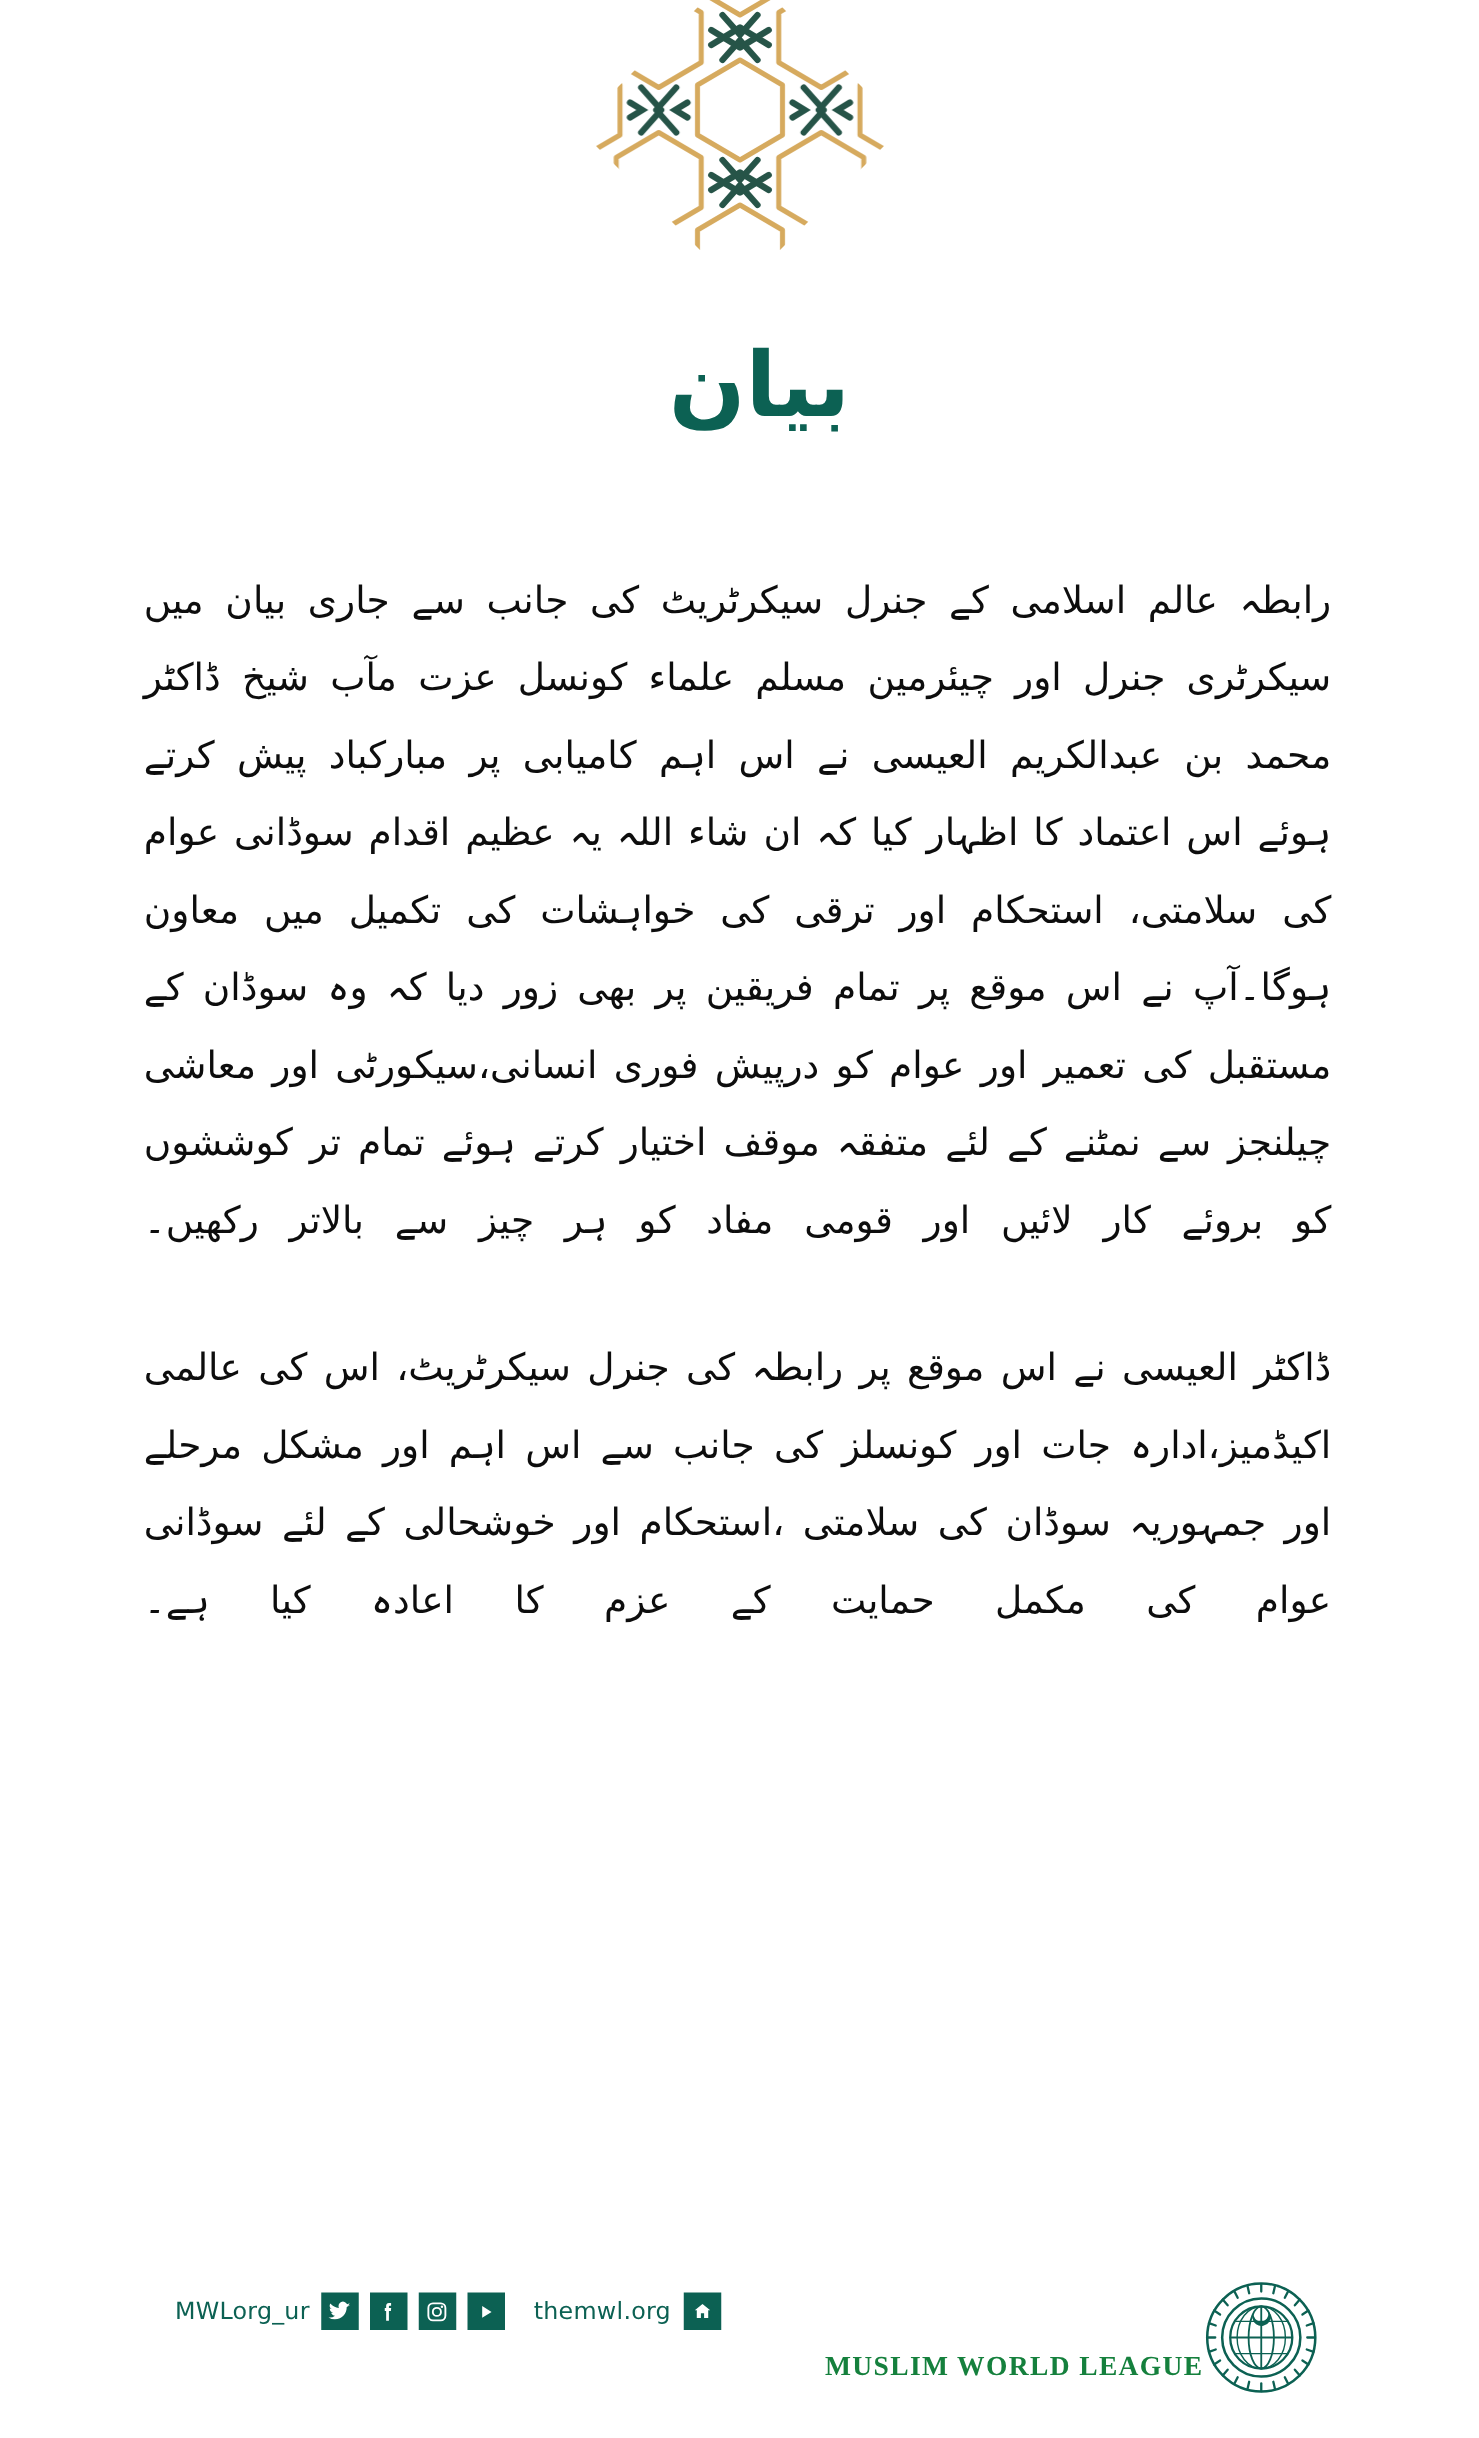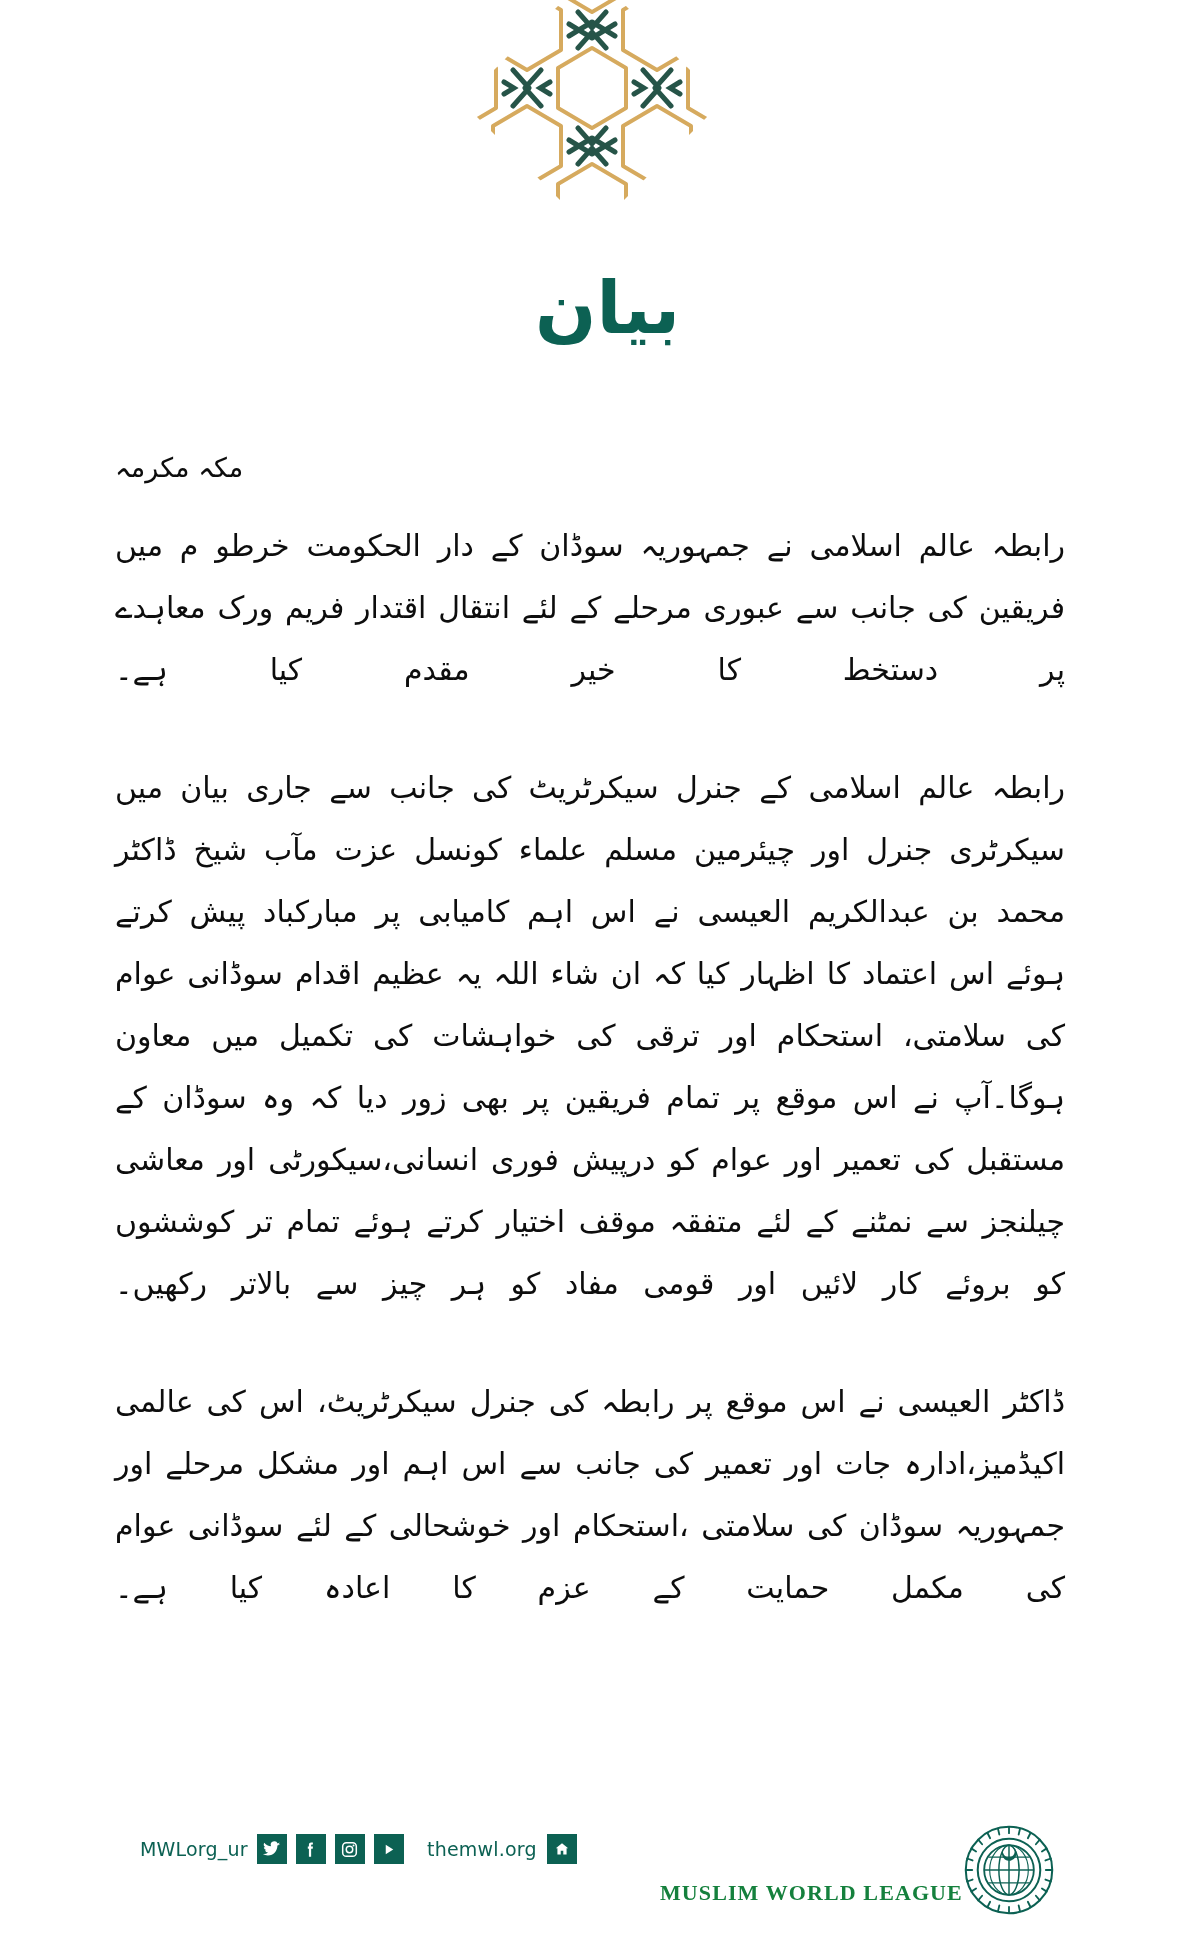--- a/index.html
+++ b/index.html
@@ -206,24 +206,22 @@
       <rect x="0" y="0" width="260" height="260" fill="url(#tile)"></rect>
     </g>
   </svg>
 </div>
 
 <div class="title-wrap">
   <div class="doc-title">بيان</div>
 </div>
 
 <div class="content">
-  <p class="dateline">مکہ مکرمہ</p>
-  <p class="para">رابطہ عالم اسلامی نے جمہوریہ سوڈان کے دار الحکومت خرطو م میں فریقین کی جانب سے عبوری مرحلے کے لئے انتقال اقتدار فریم ورک معاہدے پر دستخط کا خیر مقدم کیا ہے۔</p>
   <p class="para">رابطہ عالم اسلامی کے جنرل سیکرٹریٹ کی جانب سے جاری بیان میں سیکرٹری جنرل اور چیئرمین مسلم علماء کونسل عزت مآب شیخ ڈاکٹر محمد بن عبدالکریم العیسی نے اس اہم کامیابی پر مبارکباد پیش کرتے ہوئے اس اعتماد کا اظہار کیا کہ ان شاء اللہ یہ عظیم اقدام سوڈانی عوام کی سلامتی، استحکام اور ترقی کی خواہشات کی تکمیل میں معاون ہوگا۔آپ نے اس موقع پر تمام فریقین پر بھی زور دیا کہ وہ سوڈان کے مستقبل کی تعمیر اور عوام کو درپیش فوری انسانی،سیکورٹی اور معاشی چیلنجز سے نمٹنے کے لئے متفقہ موقف اختیار کرتے ہوئے تمام تر کوششوں کو بروئے کار لائیں اور قومی مفاد کو ہر چیز سے بالاتر رکھیں۔</p>
-  <p class="para last">ڈاکٹر العیسی   نے اس موقع پر رابطہ کی جنرل سیکرٹریٹ، اس کی عالمی اکیڈمیز،ادارہ جات اور تعمیر کی جانب سے اس اہم اور مشکل مرحلے اور جمہوریہ سوڈان کی سلامتی ،استحکام اور خوشحالی کے لئے سوڈانی عوام کی مکمل حمایت کے عزم کا اعادہ کیا ہے۔</p>
+  <p class="para last">ڈاکٹر العیسی   نے اس موقع پر رابطہ کی جنرل سیکرٹریٹ، اس کی عالمی اکیڈمیز،ادارہ جات اور کونسلز کی جانب سے اس اہم اور مشکل مرحلے اور جمہوریہ سوڈان کی سلامتی ،استحکام اور خوشحالی کے لئے سوڈانی عوام کی مکمل حمایت کے عزم کا اعادہ کیا ہے۔</p>
 </div>
 
 <div class="footer">
 
   <div class="footer-left">
     <span class="handle">MWLorg_ur</span>
 
     <span class="sq-icon" title="Twitter">
       <svg width="19" height="19" viewBox="0 0 24 24" aria-hidden="true">
         <path fill="#ffffff" d="M23 4.9a8.5 8.5 0 0 1-2.4.7 4.2 4.2 0 0 0 1.8-2.3 8.4 8.4 0 0 1-2.6 1A4.2 4.2 0 0 0 11.5 8a11.9 11.9 0 0 1-8.6-4.4 4.2 4.2 0 0 0 1.3 5.6 4.2 4.2 0 0 1-1.9-.5 4.2 4.2 0 0 0 3.3 4.1 4.2 4.2 0 0 1-1.9.1 4.2 4.2 0 0 0 3.9 2.9A8.4 8.4 0 0 1 1 17.6a11.9 11.9 0 0 0 6.4 1.9c7.7 0 12-6.4 12-12v-.5A8.5 8.5 0 0 0 23 4.9z"></path>

